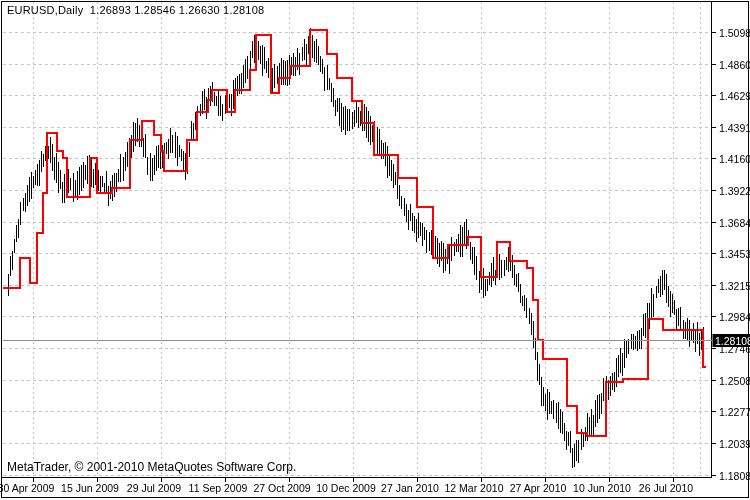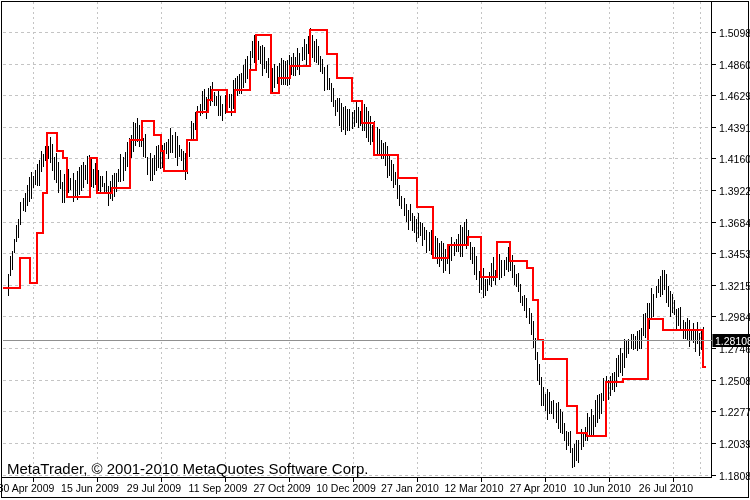--- a/index.html
+++ b/index.html
@@ -11,21 +11,21 @@
     overflow:hidden;
   }
   .window svg{position:absolute;left:0;top:0;}
   .chart-title{
     position:absolute;left:7px;top:4px;
     font-size:11px;color:#000;white-space:pre;
     letter-spacing:0.2px;
   }
   .copyright{
     position:absolute;left:7px;top:460px;
-    font-size:15px;color:#000;white-space:pre;
+    font-size:12px;color:#000;white-space:pre;
   }
 </style>
 </head>
 <body>
 
 <div class="window">
   <svg id="chart" width="750" height="500">
       <g shape-rendering="crispEdges">
         <line x1="2.5" y1="32.5" x2="711.5" y2="32.5" stroke="#c4c4c4" stroke-dasharray="3 3"></line>
         <line x1="2.5" y1="64.5" x2="711.5" y2="64.5" stroke="#c4c4c4" stroke-dasharray="3 3"></line>
@@ -449,14 +449,15 @@
         <line x1="673.5" y1="477.5" x2="673.5" y2="482" stroke="#000000"></line>
         <text x="666" y="492" font-size="10.5" fill="#000000" text-anchor="middle" font-family="&quot;Liberation Sans&quot;, sans-serif">26 Jul 2010</text>
         <line x1="1.5" y1="477.5" x2="711.5" y2="477.5" stroke="#000000"></line>
         <line x1="711.5" y1="1.5" x2="711.5" y2="477.5" stroke="#000000"></line>
       </g>
       <line x1="2.5" y1="340.5" x2="711.5" y2="340.5" stroke="#909090" shape-rendering="crispEdges"></line>
       <rect x="1.5" y="1.5" width="747" height="496" fill="none" stroke="#000000" shape-rendering="crispEdges"></rect>
       <rect x="712.5" y="334" width="37.5" height="13" fill="#000000"></rect>
       <text x="715" y="344.5" font-size="10.5" fill="#ffffff" font-family="&quot;Liberation Sans&quot;, sans-serif">1.28108</text>
     </svg>
+  <div class="chart-title">EURUSD,Daily  1.26893 1.28546 1.26630 1.28108</div>
   <div class="copyright">MetaTrader, © 2001-2010 MetaQuotes Software Corp.</div>
 </div>
 
 </body></html>

